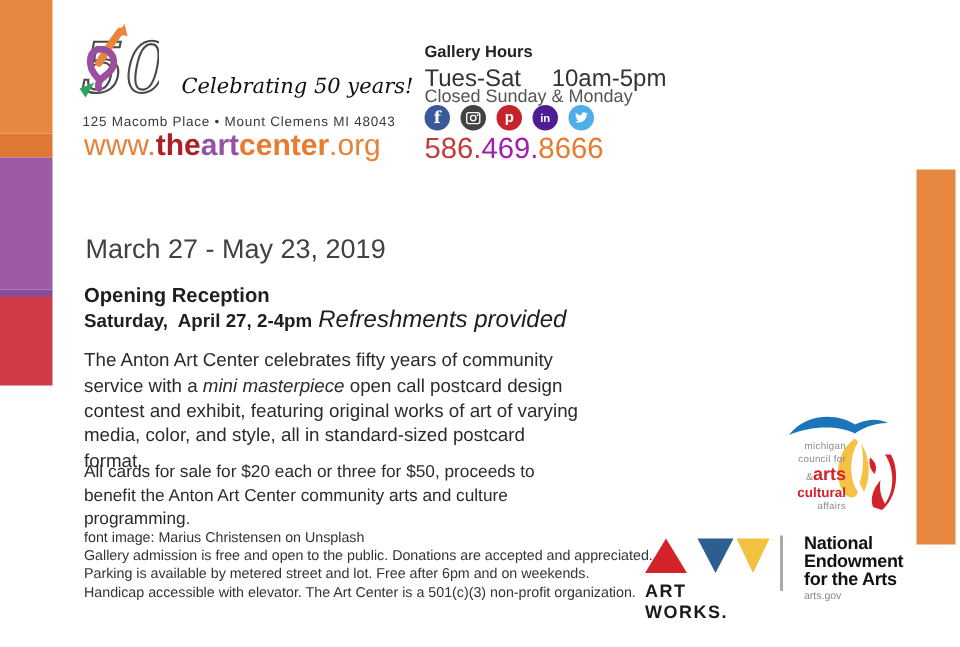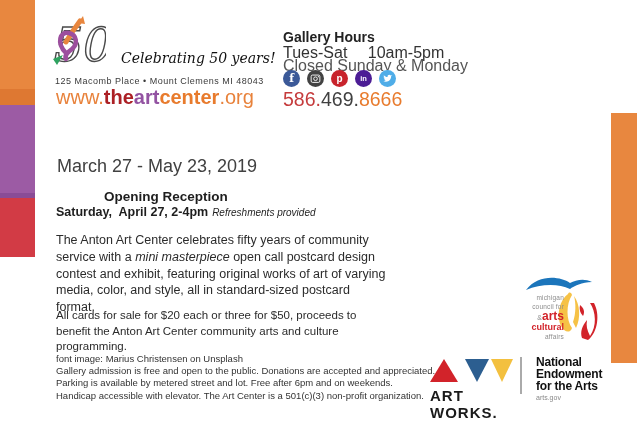--- a/index.html
+++ b/index.html
@@ -24,42 +24,42 @@
   .tagline{left:121px;top:50px;font-size:14px;font-family:"DejaVu Serif",serif;font-style:italic;font-weight:normal;color:#101010;white-space:nowrap;}
   .address{left:55px;top:76px;font-size:9px;letter-spacing:0.5px;color:#3a3a3a;white-space:nowrap;}
   .website{left:56px;top:86px;font-size:20px;white-space:nowrap;}
   .w-www{color:#e8823b;}
   .w-the{color:#ac2025;font-weight:bold;}
   .w-art{color:#9353a2;font-weight:bold;}
   .w-center{color:#e87b2d;font-weight:bold;}
   .w-org{color:#e8823b;}
 
   
-  .hours-title{left:283px;top:29px;font-size:14px;font-weight:bold;color:#222;}
+  .hours-title{left:283px;top:29px;font-size:11px;font-weight:bold;color:#222;}
   .hours-line1{left:283px;top:44px;font-size:16px;color:#333;white-space:nowrap;}
   .hours-days{display:inline-block;}
   .hours-time{display:inline-block;margin-left:16px;}
-  .hours-line2{left:283px;top:57px;font-size:16px;color:#555;white-space:nowrap;}
+  .hours-line2{left:283px;top:57px;font-size:12px;color:#555;white-space:nowrap;}
   .social{left:283px;top:70px;display:flex;gap:7px;}
   .sicon{width:17px;height:17px;border-radius:50%;display:flex;align-items:center;justify-content:center;color:#fff;}
   .ic-fb{background:#3b5998;font:bold 11px "DejaVu Serif",serif;}
   .ic-ig{background:#424242;}
   .ic-pin{background:#c8232c;font:bold 10px "Liberation Sans",sans-serif;}
   .ic-li{background:#4c1d95;font:bold 7.5px "Liberation Sans",sans-serif;}
   .ic-tw{background:#4fade8;}
   .phone{left:283px;top:88px;font-size:19.5px;white-space:nowrap;}
-  .ph1{color:#c53b3c;} .ph2{color:#404040;margin-top:19px;} .ph3{color:#e87b2d;}
+  .ph1{color:#c53b3c;} .ph2{color:#a21caf;margin-top:19px;} .ph3{color:#e87b2d;}
 
   
   .title{left:56px;top:125px;font-size:26px;font-weight:bold;font-style:italic;color:#e2722c;}
   .dates{left:57px;top:156px;font-size:18px;color:#414141;}
-  .rec-title{left:56px;top:189px;font-size:13.5px;font-weight:bold;color:#1e1e1e;margin-left:48px;}
+  .rec-title{left:56px;top:189px;font-size:13.5px;font-weight:bold;color:#1e1e1e;}
   .rec-line{left:56px;top:205px;font-size:12.5px;color:#1e1e1e;white-space:nowrap;}
   .rec-time{font-weight:bold;white-space:pre;}
-  .rec-note{font-style:italic;font-size:10px;margin-left:4px;}
+  .rec-note{font-style:italic;font-size:16px;margin-left:4px;}
   .para1{left:56px;top:232px;width:334px;font-size:12.5px;line-height:16.8px;color:#2b2b2b;}
   .para1 em{font-style:italic;}
   .para2{left:56px;top:308px;width:332px;font-size:11.5px;line-height:15.5px;color:#2b2b2b;}
   .fineprint{left:56px;top:353px;font-size:9.5px;line-height:12.2px;color:#333;white-space:nowrap;}
 
   
   .mi-logo{left:516px;top:270px;width:96px;height:82px;}
   .mi-shapes{position:absolute;left:0;top:0;}
   .mi-text{position:absolute;left:0;top:24px;width:48px;text-align:right;color:#8c8c8c;line-height:8.5px;}
   .mi-small{font-size:6.5px;letter-spacing:0.2px;}
@@ -67,21 +67,21 @@
   .mi-amp{font-size:7px;color:#8c8c8c;font-weight:normal;}
   .mi-cultural{font-size:9px;color:#d2232a;font-weight:bold;line-height:9.5px;}
 
   
   .artworks{left:430px;top:359px;width:86px;}
   .tri-row{display:flex;align-items:flex-start;}
   .tri{width:0;height:0;}
   .tri-red{border-left:14px solid transparent;border-right:14px solid transparent;border-bottom:23px solid #d2232a;}
   .tri-blue{border-left:12px solid transparent;border-right:12px solid transparent;border-top:23px solid #2c5e90;margin-left:7px;}
   .tri-yellow{border-left:11px solid transparent;border-right:11px solid transparent;border-top:23px solid #f3c03f;margin-left:2px;}
-  .aw-label{margin-top:5px;font-size:15px;font-weight:bold;letter-spacing:1px;color:#1a1a1a;}
+  .aw-label{margin-top:5px;font-size:12px;font-weight:bold;letter-spacing:1px;color:#1a1a1a;}
   .logo-divider{left:520px;top:357px;width:2px;height:37px;background:#aaa;}
   .nea{left:536px;top:356px;color:#111;}
   .nea-line{font-size:12px;font-weight:bold;line-height:12px;letter-spacing:-0.2px;}
   .nea-sub{font-size:7px;color:#888;margin-top:2px;}
 </style>
 </head>
 <body>
 
 <div class="canvas">
 

